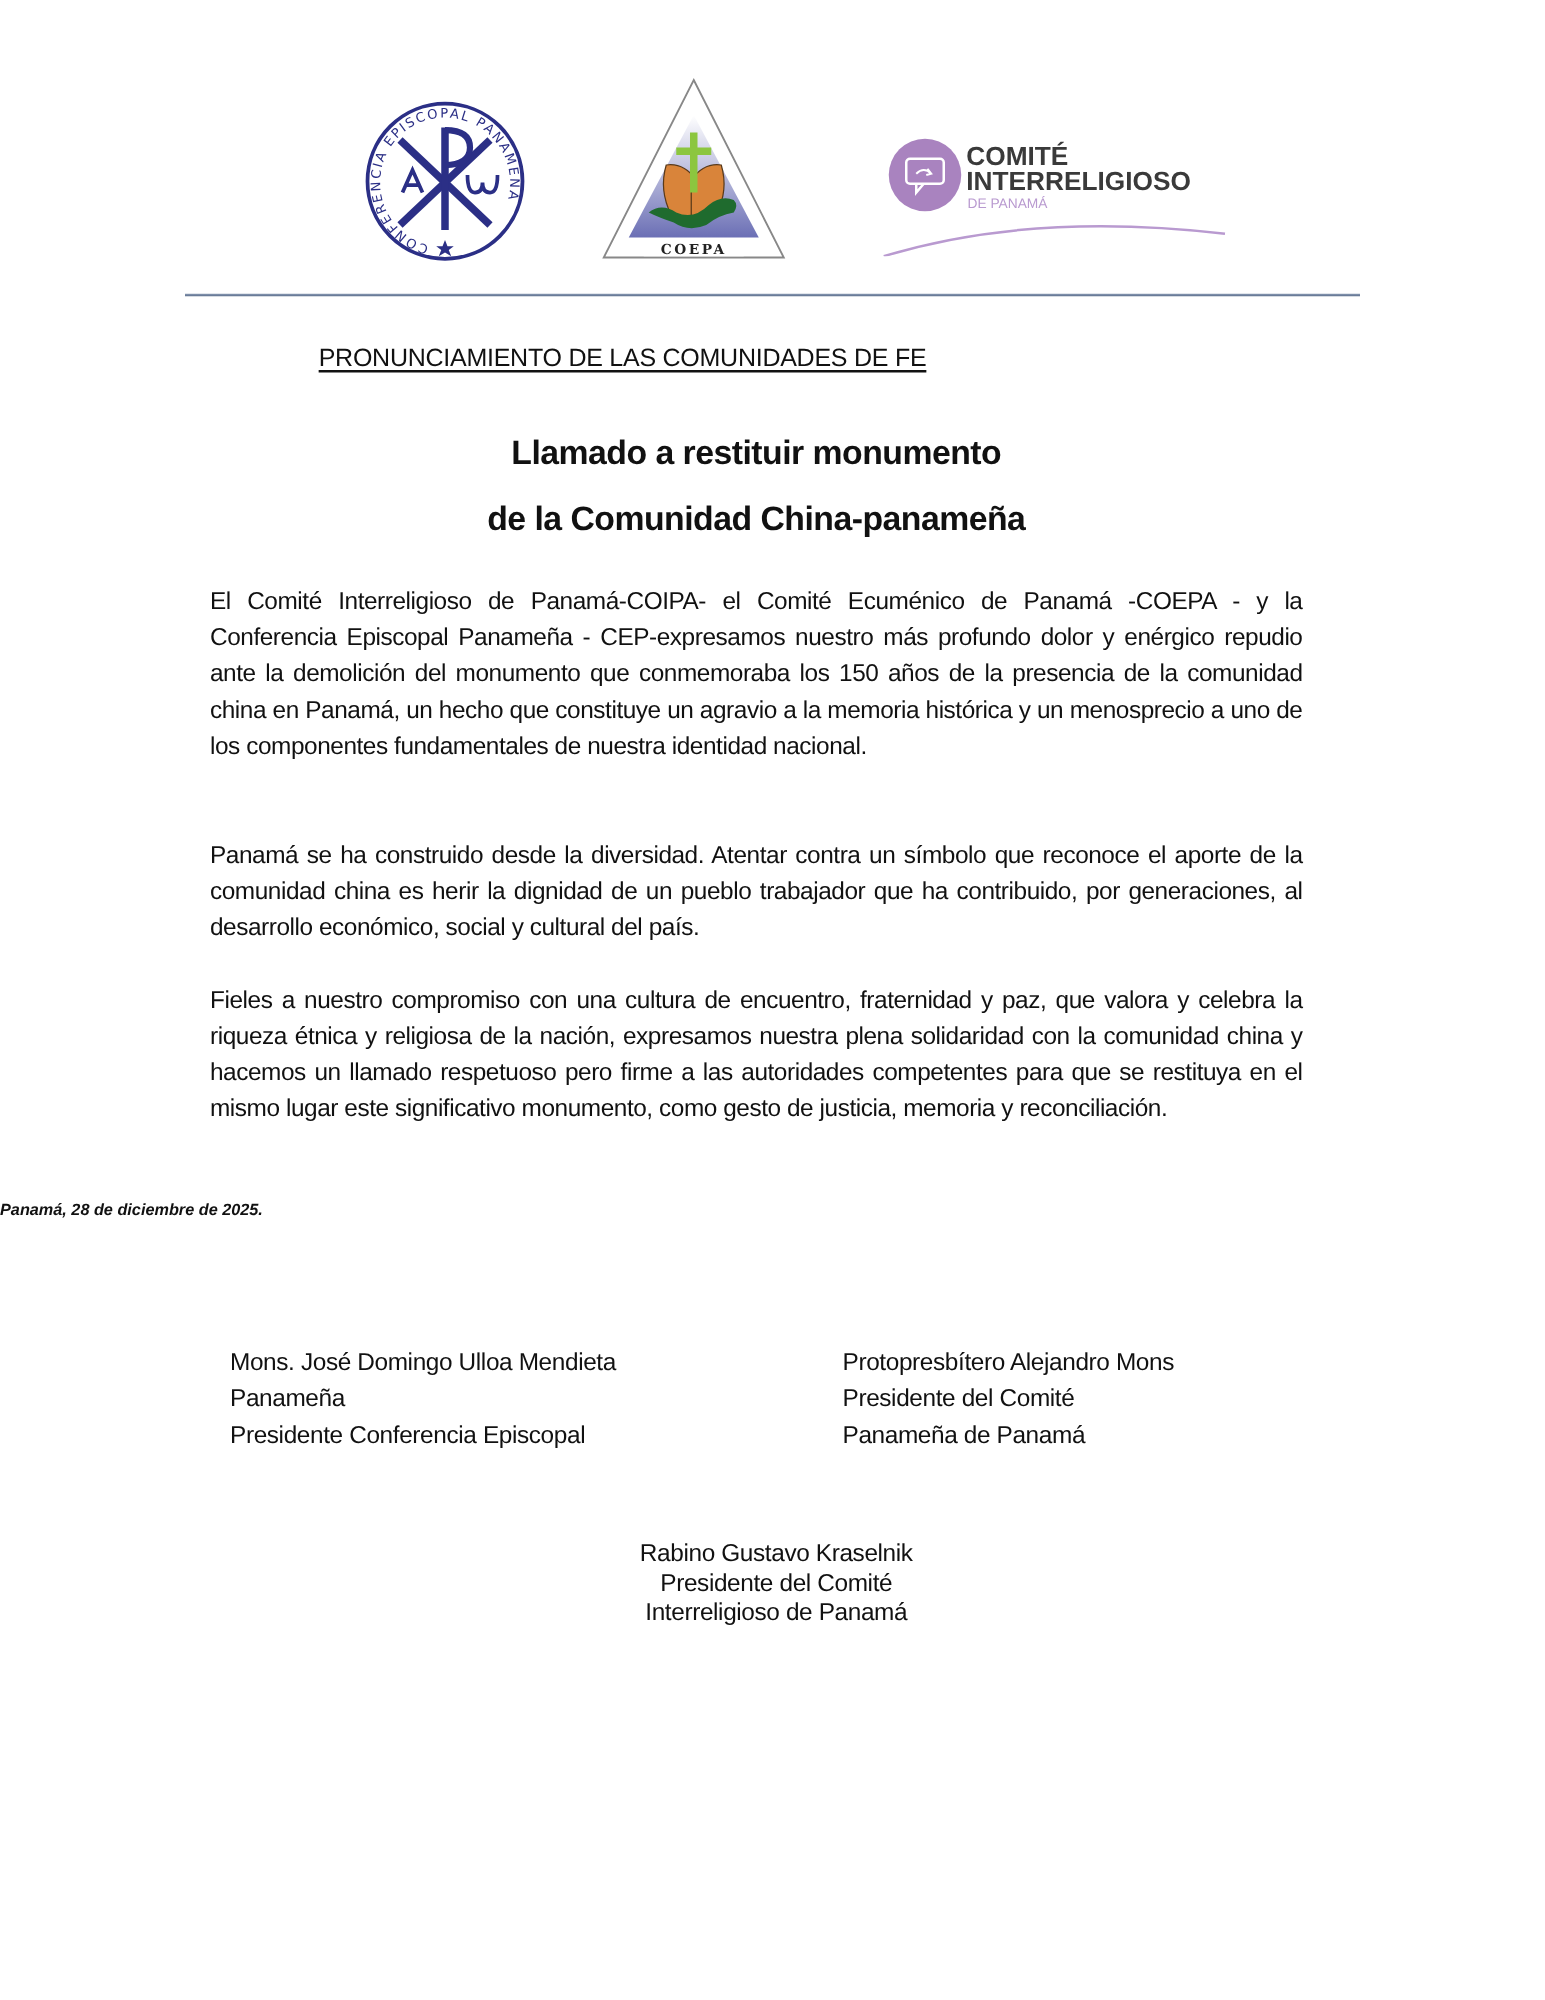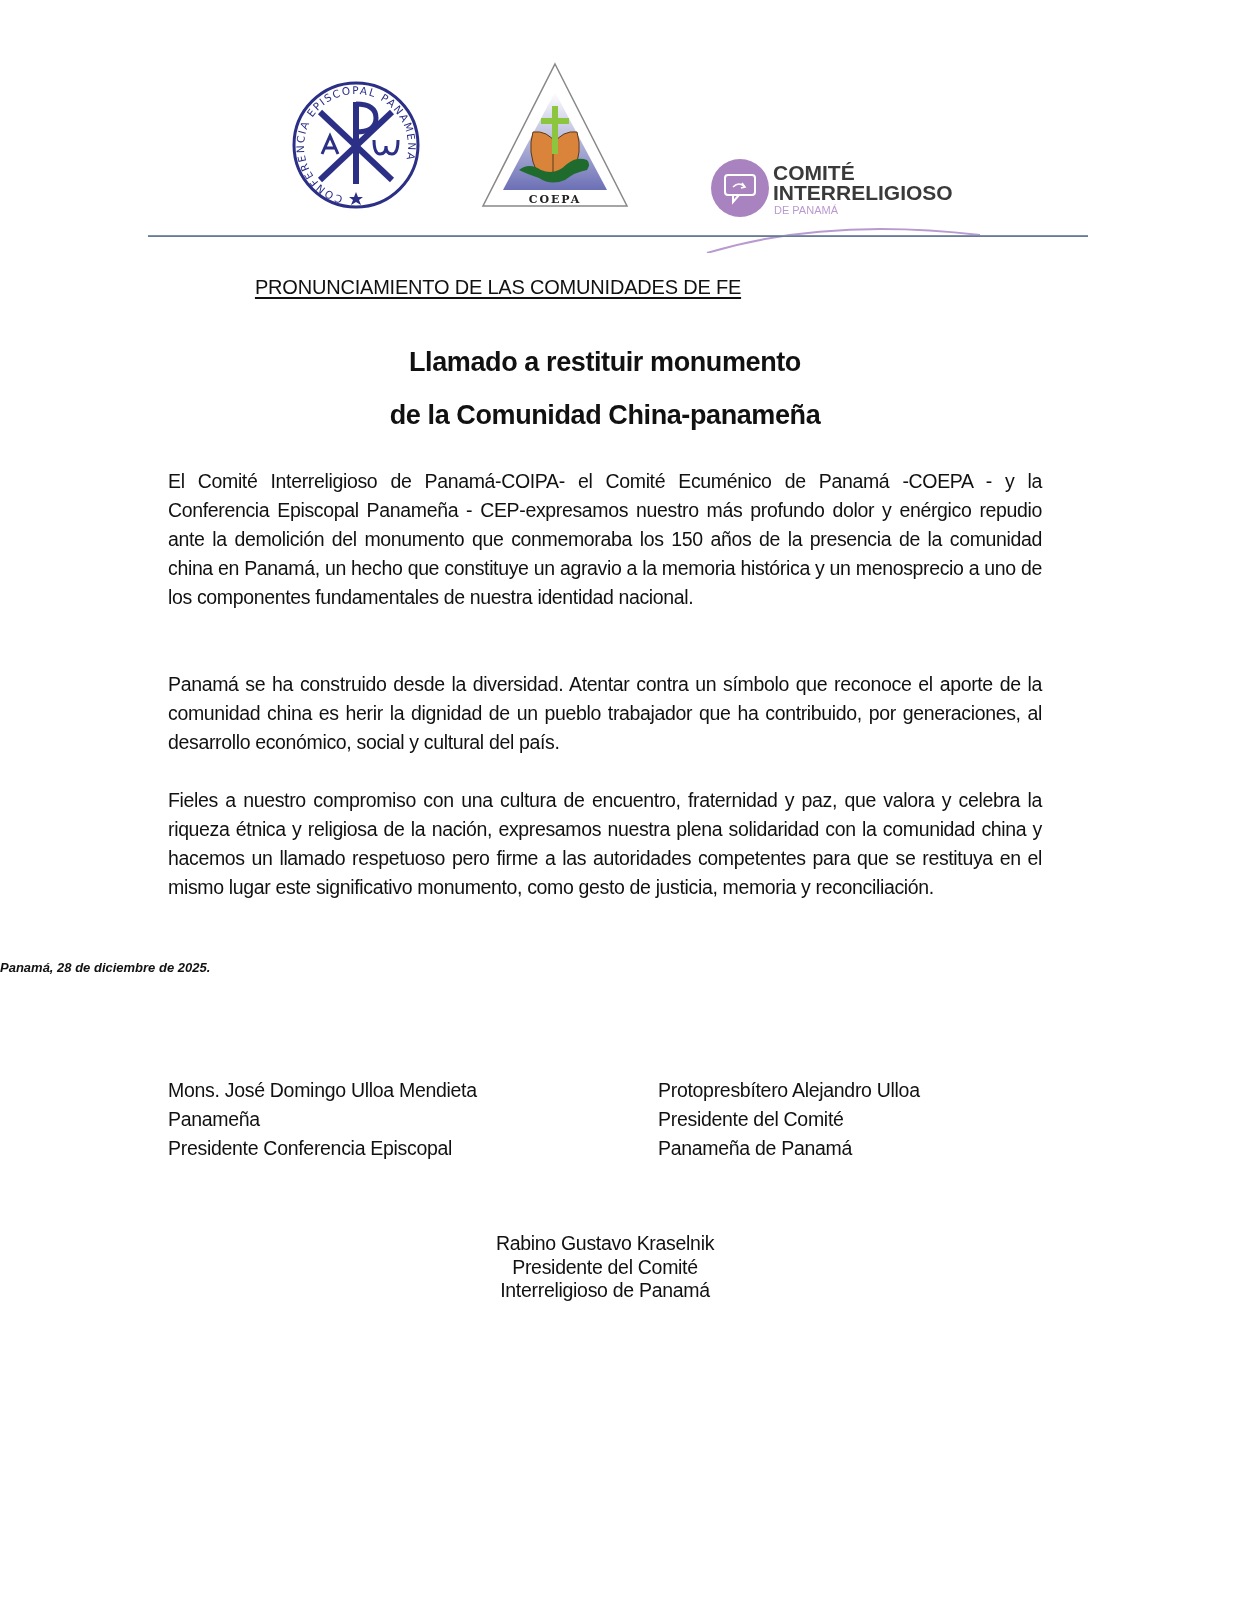--- a/index.html
+++ b/index.html
@@ -1,31 +1,31 @@
 <!DOCTYPE html>
 <html><head>
 <meta charset="utf-8">
 <style>
   html, body { margin: 0; padding: 0; background: #ffffff; }
   body { width: 1236px; height: 1600px; position: relative; overflow: hidden;
          font-family: "Liberation Sans", sans-serif; color: #111; }
   .abs { position: absolute; }
   .logo-cep { left: 292px; top: 80px; width: 128px; height: 130px; }
   .logo-coepa { left: 481px; top: 62px; width: 148px; height: 146px; }
-  .logo-coipa { left: 705px; top: 105px; width: 280px; height: 100px; margin-top: 48px; }
+  .logo-coipa { left: 705px; top: 105px; width: 280px; height: 100px; }
   .rule { left: 148px; top: 235px; width: 940px; height: 2px; background: linear-gradient(#8a9bb5, #5d6f8c); }
   .kicker { left: 0; width: 996px; top: 276px; text-align: center; font-size: 20px; }
   .kicker span { text-decoration: underline; text-underline-offset: 3px; letter-spacing: -0.2px; }
   .title { left: 0; width: 1210px; top: 336px; text-align: center; font-weight: bold; font-size: 27px; line-height: 53px; letter-spacing: -0.4px; }
   .para { left: 168px; width: 874px; font-size: 19.5px; line-height: 29px; text-align: justify; letter-spacing: -0.35px; }
   .p1 { top: 467px; }
   .p2 { top: 670px; }
   .p3 { top: 786px; }
   .date { left: 0; width: 1210px; top: 960px; text-align: left; font-weight: bold; font-style: italic; font-size: 13px; }
-  .sig { font-size: 19.5px; line-height: 29px; letter-spacing: -0.3px; }
+  .sig { font-size: 19.5px; line-height: 29px; letter-spacing: -0.3px; margin-left: 16px; }
   .sig-left { left: 168px; top: 1076px; }
   .sig-right { left: 658px; top: 1076px; }
   .sig-center { left: 0; width: 1210px; top: 1232px; text-align: center; line-height: 23.5px; }
   .sig div, .sig span { display: block; }
 </style>
 </head>
 <body>
 
 <div class="abs logo-cep">
   <svg width="128" height="130" viewBox="0 0 128 130">
@@ -96,21 +96,21 @@
 
 <div class="abs date">Panamá, 28 de diciembre de 2025.</div>
 
 <div class="abs sig sig-left">
   <div>Mons. José Domingo Ulloa Mendieta</div>
   <div>Panameña</div>
   <div>Presidente Conferencia Episcopal</div>
 </div>
 
 <div class="abs sig sig-right">
-  <div>Protopresbítero Alejandro Ulloa</div>
+  <div>Protopresbítero Alejandro Mons</div>
   <div>Presidente del Comité</div>
   <div>Panameña de Panamá</div>
 </div>
 
 <div class="abs sig sig-center">
   <div>Rabino Gustavo Kraselnik</div>
   <div>Presidente del Comité</div>
   <div>Interreligioso de Panamá</div>
 </div>
 

